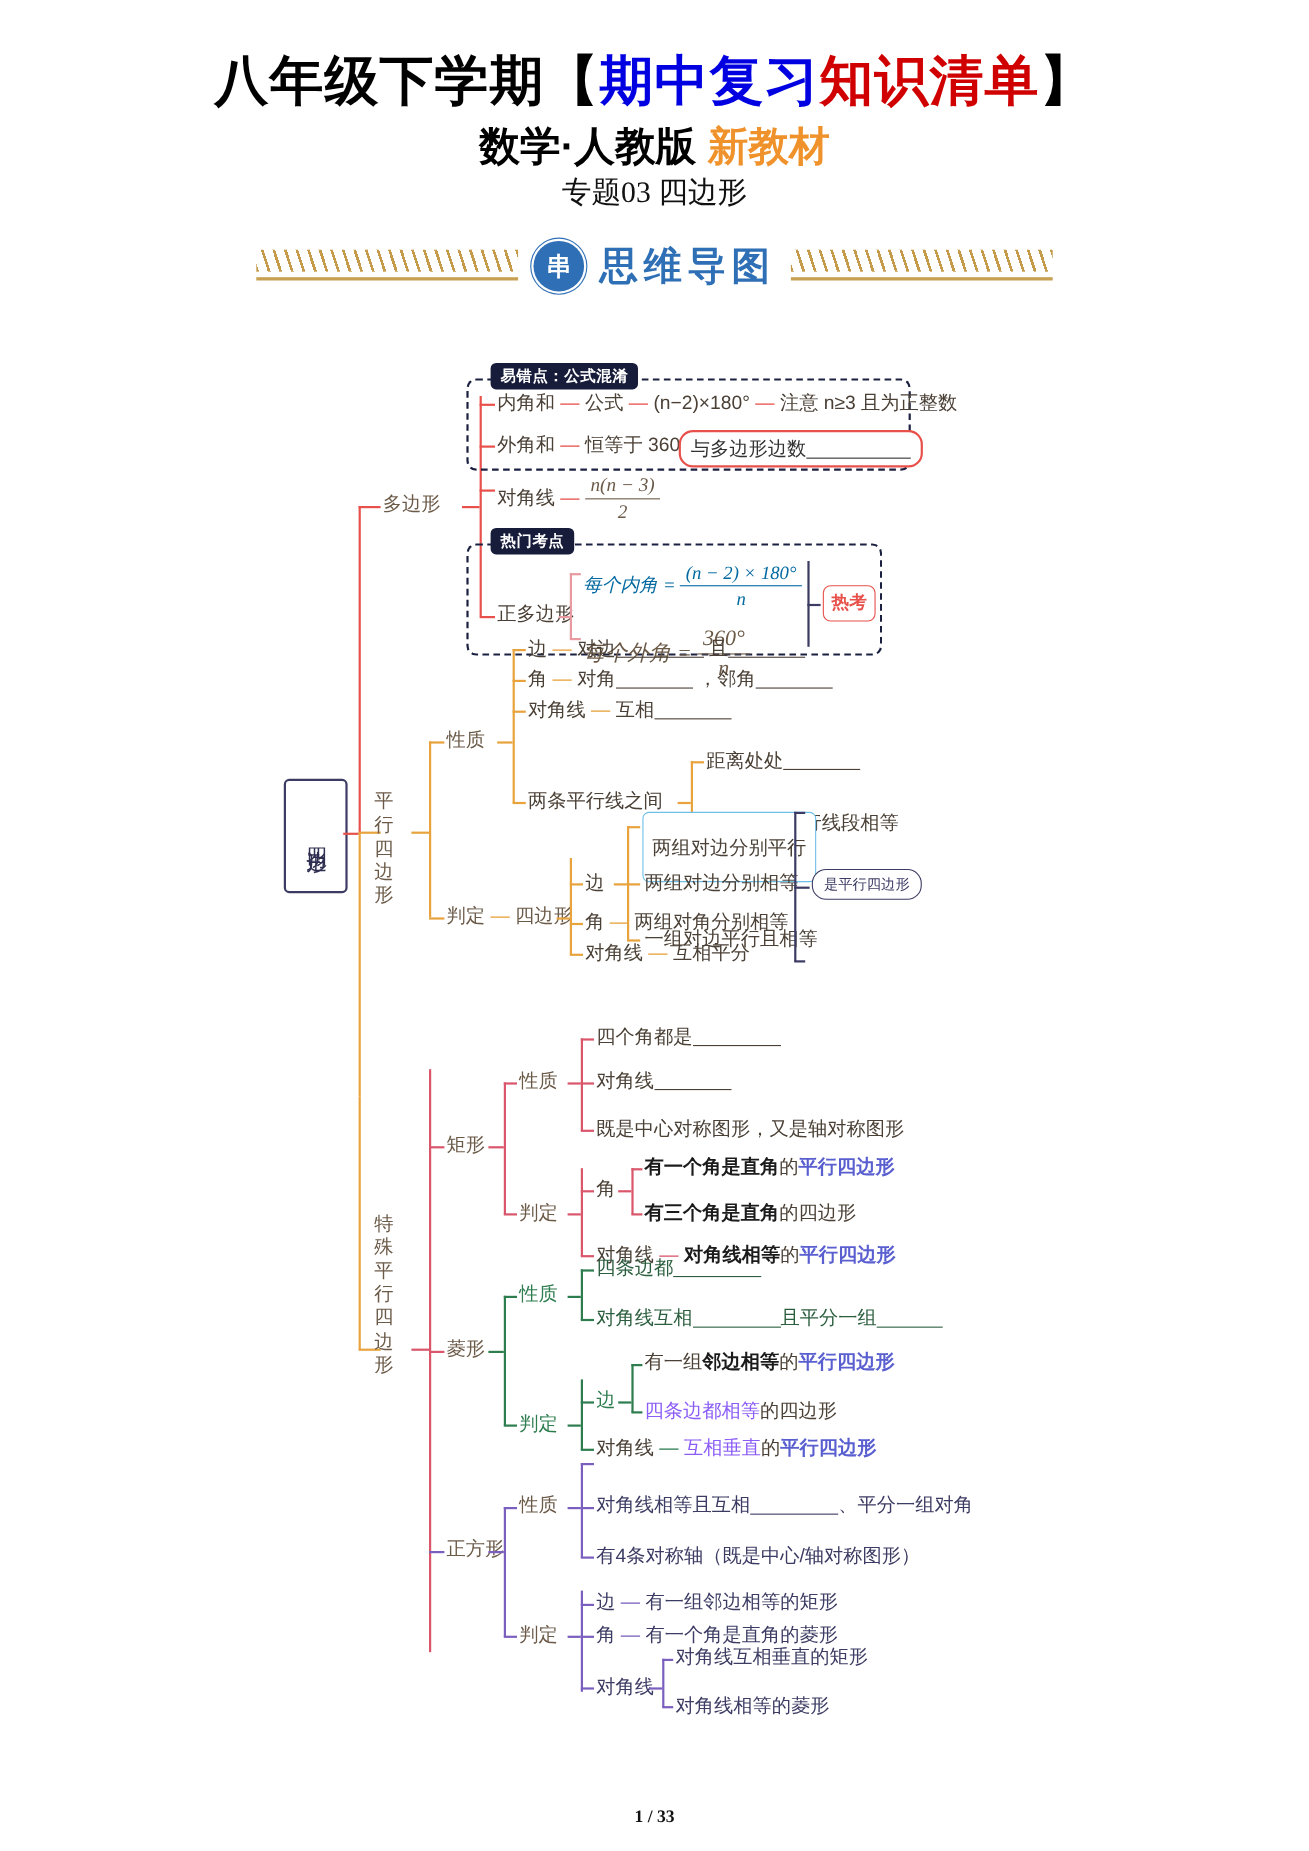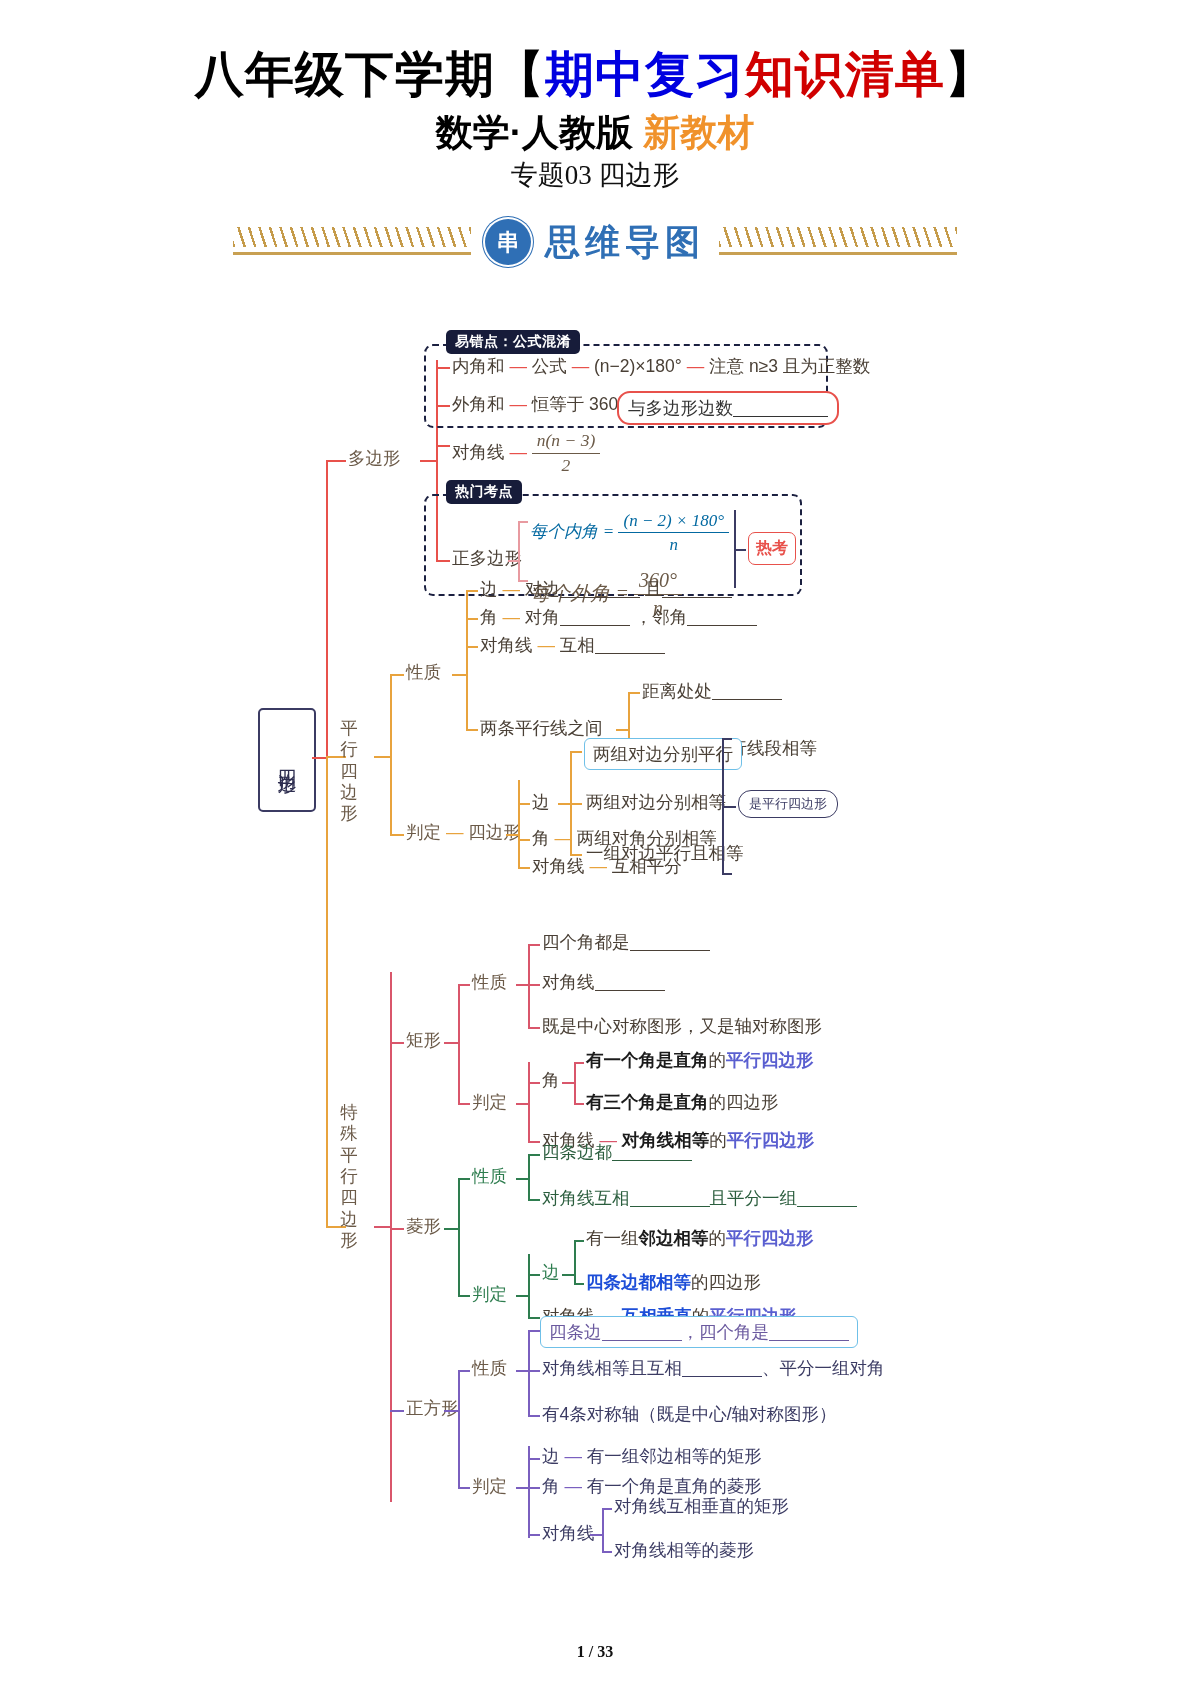--- a/index.html
+++ b/index.html
@@ -85,38 +85,38 @@
   .redpill{
     position:absolute;border:2px solid #e8514b;border-radius:13px;
     color:#333;font-size:17.5px;padding:3px 9px;background:#fff;
   }
   .hotpill{
     position:absolute;border:1.8px solid #e8514b;border-radius:7px;
     color:#e8514b;font-size:16px;font-weight:bold;padding:5px 7px;background:#fff;
   }
   .bluepill{
     position:absolute;border:1.8px solid #6fc0e8;border-radius:6px;
-    font-size:17.5px;padding:3px 8px;background:#fff;color:#4a4036;
+    font-size:17.5px;padding:19px 8px;background:#fff;color:#4a4036;
   }
   .navypill{
     position:absolute;border:1.8px solid #3b3b63;border-radius:13px;
     font-size:13px;padding:4px 10px;background:#fff;color:#3b3b63;
   }
   
   .frac{display:inline-block;text-align:center;vertical-align:middle;
         font-family:"Liberation Serif","DejaVu Serif",serif;font-style:italic;}
   .frac .num{display:block;border-bottom:1.6px solid currentColor;padding:0 5px 1px;}
   .frac .den{display:block;padding-top:1px;}
   .mathi{font-family:"Liberation Serif","DejaVu Serif",serif;font-style:italic;}
   
   .c-red{color:#e8514b}.c-org{color:#e8a33d}.c-pink{color:#d9566b}
   .c-grn{color:#2e7d4f}.c-pur{color:#7a5fbf}.c-brn{color:#6b5a48}
   .t-blue{color:#5a5fd0;font-weight:bold}
   .t-bold{font-weight:bold;color:#1b1b1b}
-  .t-grn{color:#1d4ed8;font-weight:bold}
+  .t-grn{color:#8b5cf6;font-weight:normal}
   .footer{
     position:absolute;bottom:22px;left:0;right:0;text-align:center;
     font-size:16px;font-weight:bold;color:#111;
     font-family:"Liberation Serif","DejaVu Serif",serif;
   }
 </style>
 </head>
 <body>
 
 <div class="header">
@@ -398,23 +398,20 @@
   <div class="hline" style="left:458px;top:1098px;width:12px;background:#7a5fbf;"></div>
   <div class="hline" style="left:458px;top:1215px;width:12px;background:#7a5fbf;"></div>
 
   <div class="node" style="left:472px;top:1086px;color:#6b5a48;">性质</div>
   <div class="vline" style="left:528px;top:1058px;height:86px;background:#7a5fbf;"></div>
   <div class="hline" style="left:516px;top:1098px;width:12px;background:#7a5fbf;"></div>
   <div class="hline" style="left:528px;top:1058px;width:12px;background:#7a5fbf;"></div>
   <div class="hline" style="left:528px;top:1098px;width:12px;background:#7a5fbf;"></div>
   <div class="hline" style="left:528px;top:1143px;width:12px;background:#7a5fbf;"></div>
 
-  <div class="bluepill" style="left:540px;top:1044px;color:#6b5a9f;">
-    <span>四条边</span><span class="blank b80"></span><span>，四个角是</span><span class="blank b80"></span>
-  </div>
   <div class="node" style="left:542px;top:1086px;color:#3b3b63;">
     <span>对角线相等且互相</span><span class="blank b80"></span><span>、平分一组对角</span>
   </div>
   <div class="node" style="left:542px;top:1132px;color:#3b3b63;">有4条对称轴（既是中心/轴对称图形）</div>
 
   <div class="node" style="left:472px;top:1204px;color:#6b5a48;">判定</div>
   <div class="vline" style="left:528px;top:1174px;height:92px;background:#7a5fbf;"></div>
   <div class="hline" style="left:516px;top:1215px;width:12px;background:#7a5fbf;"></div>
   <div class="hline" style="left:528px;top:1186px;width:12px;background:#7a5fbf;"></div>
   <div class="hline" style="left:528px;top:1215px;width:12px;background:#7a5fbf;"></div>

